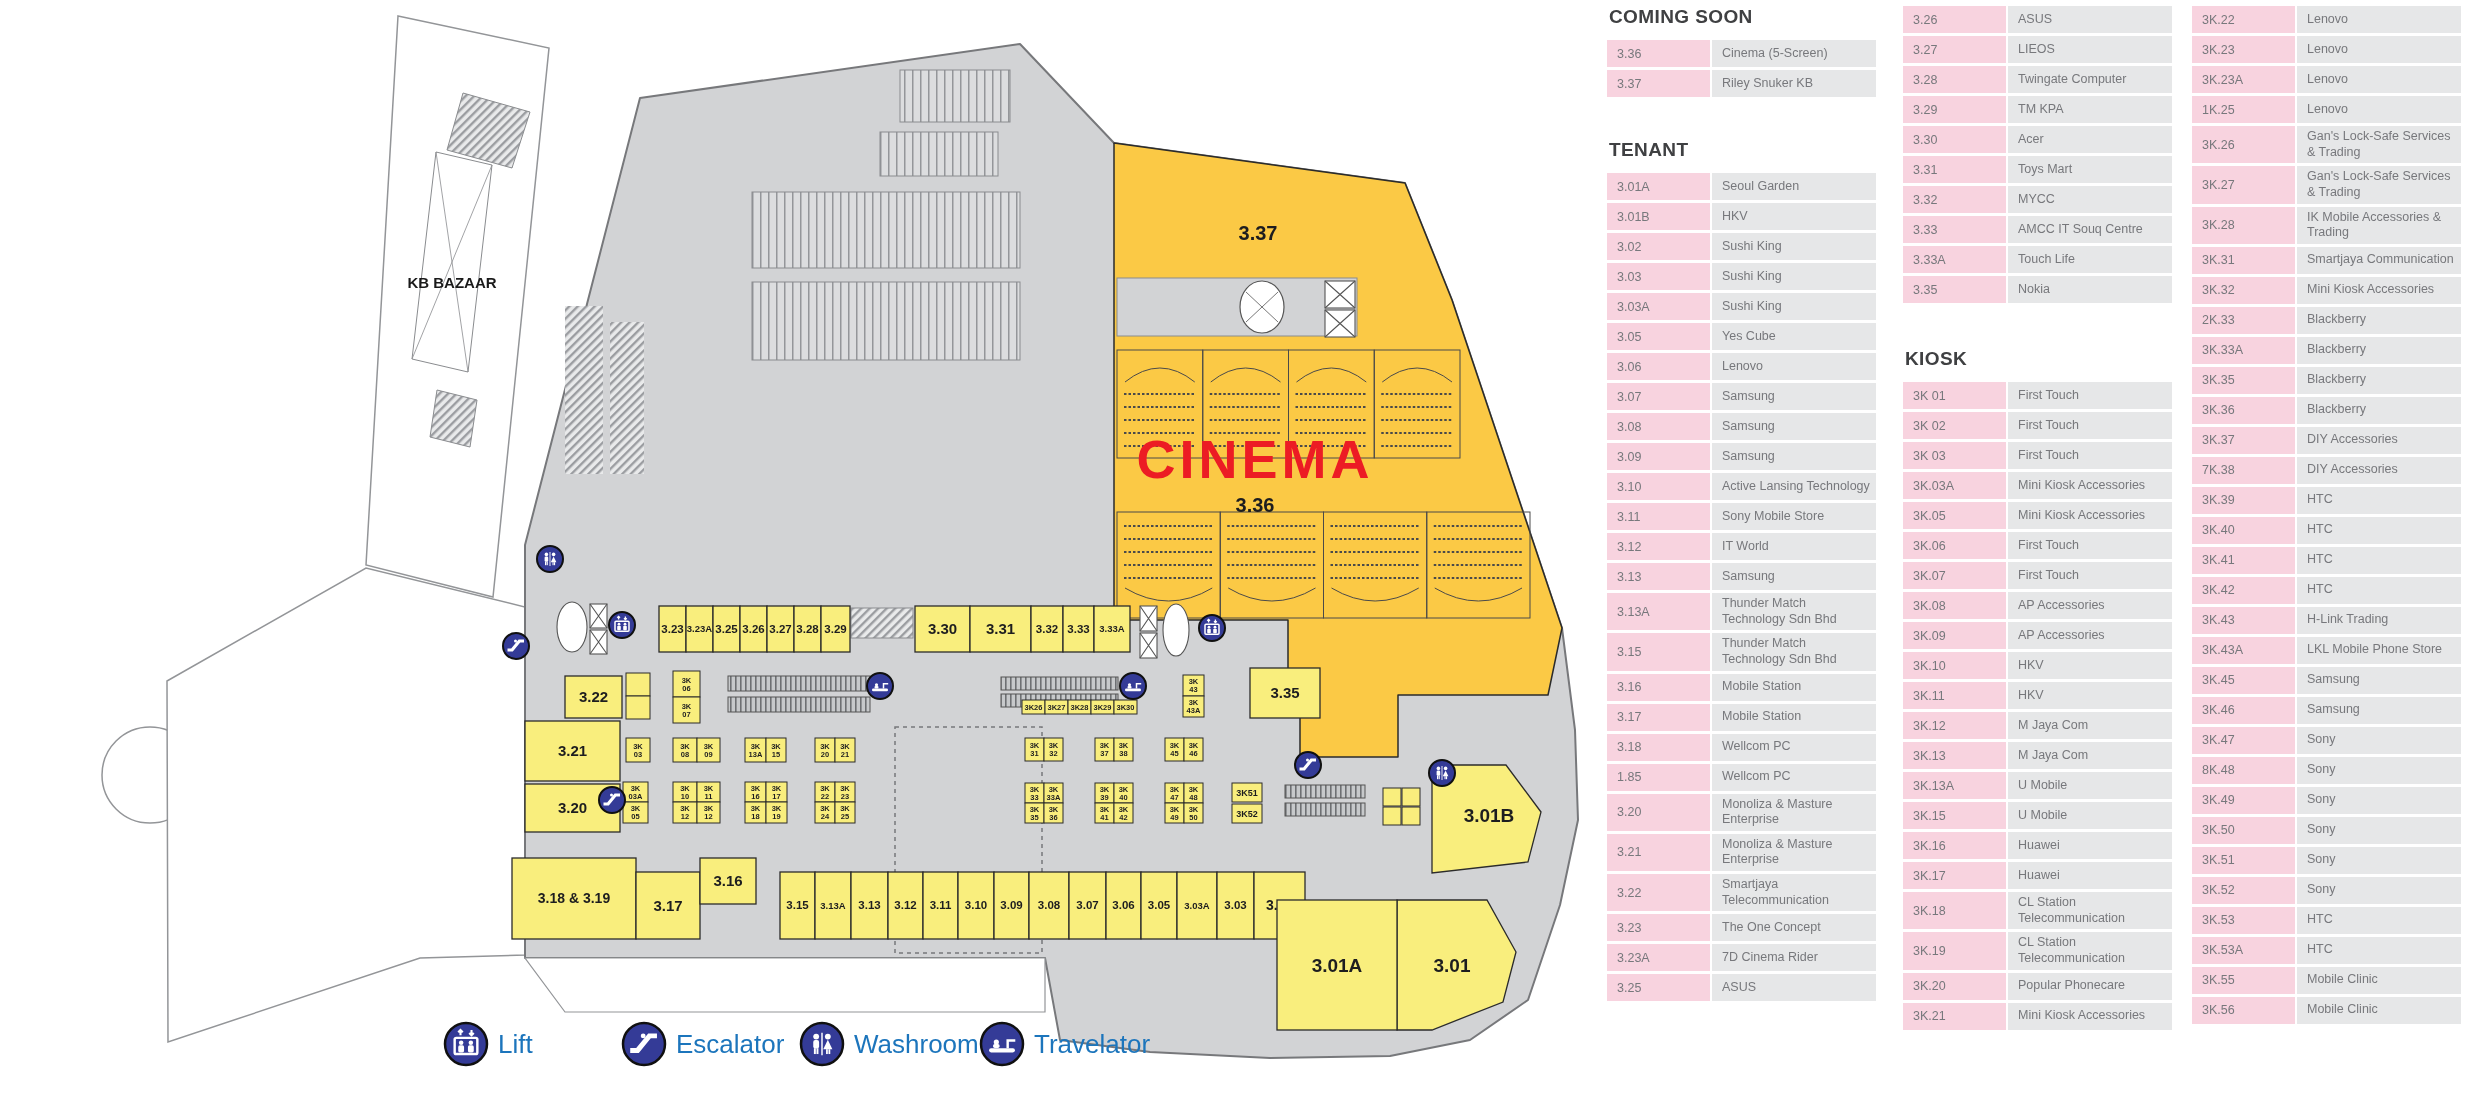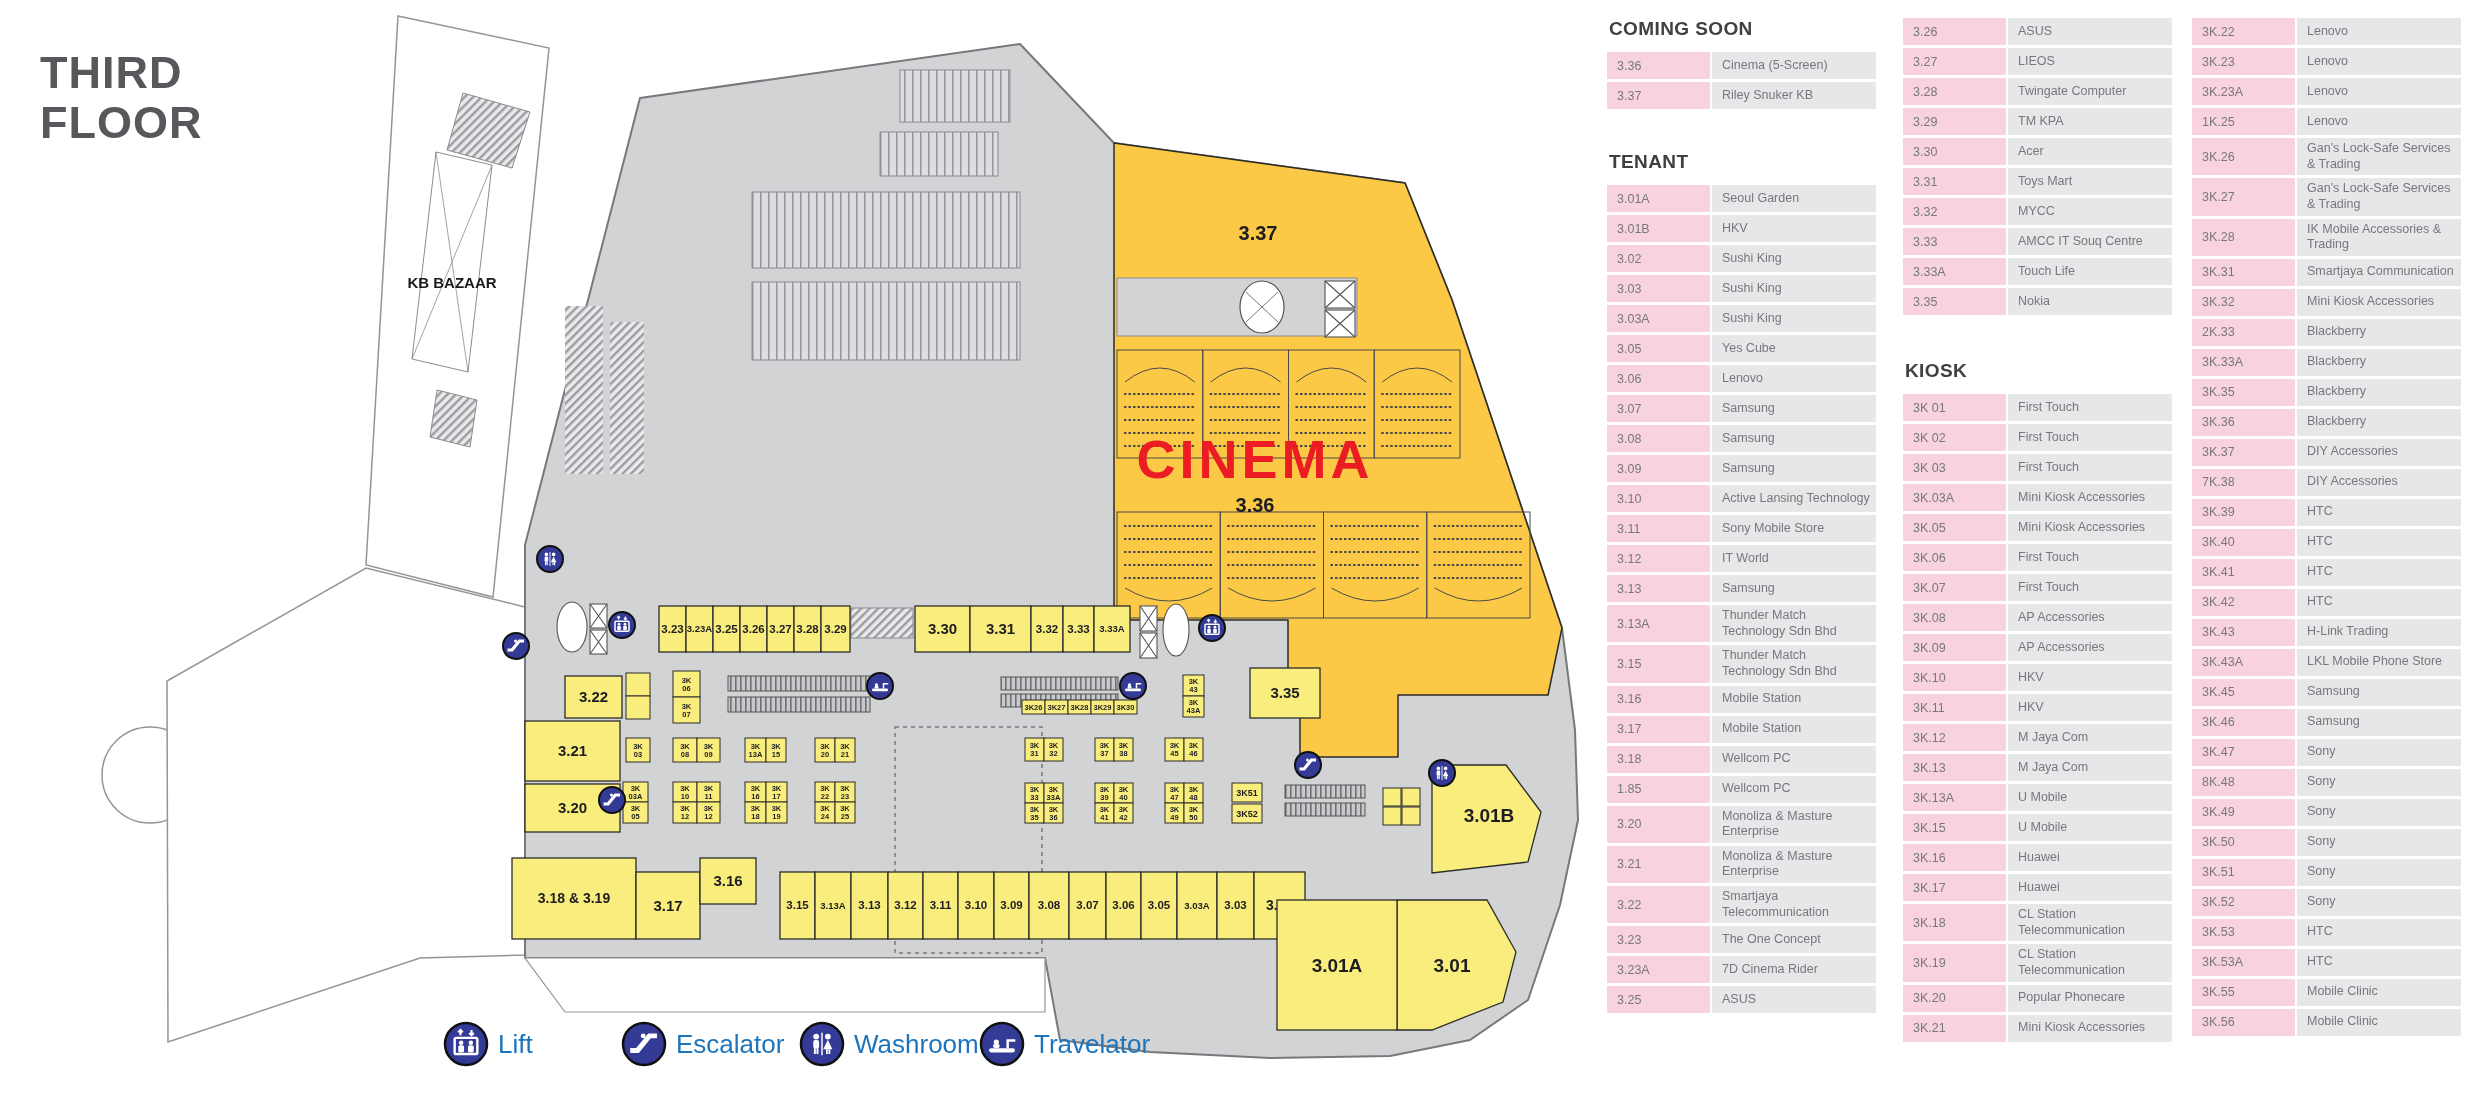--- a/index.html
+++ b/index.html
@@ -1,39 +1,35 @@
 <!DOCTYPE html>
 <html><head>
 <meta charset="utf-8">
 <style>
   html,body{margin:0;padding:0;background:#fff;}
   .stage{position:relative;width:2469px;height:1100px;background:#fff;overflow:hidden;
          font-family:"Liberation Sans",sans-serif;}
   .page-title{position:absolute;left:40px;top:48px;font-size:45px;font-weight:700;
               color:#57585b;line-height:1.12;letter-spacing:1px;}
   .plan{position:absolute;left:0;top:0;}
-  .dir-col{position:absolute;top:18px;width:272px;}
+  .dir-col{position:absolute;top:6px;width:272px;}
   .dir-header{font-size:19px;color:#3f4042;font-weight:600;letter-spacing:.4px;
               margin:0 0 12px 2px;}
   .dir-row{display:flex;gap:2px;margin-bottom:3px;align-items:stretch;}
   .dir-id{width:103px;min-height:27px;background:#f8d3df;color:#77787c;font-size:12.5px;
           display:flex;align-items:center;padding-left:10px;box-sizing:border-box;flex:none;}
   .dir-name{width:164px;min-height:27px;background:#e6e7e8;color:#77787c;font-size:12.5px;
             display:flex;align-items:center;padding:3px 6px 3px 10px;box-sizing:border-box;
             line-height:1.25;flex:none;}
 </style>
 </head>
 <body>
 
 <div class="stage">
 
-  <div class="page-title">
-    <div>THIRD</div>
-    <div>FLOOR</div>
-  </div>
 
   <svg id="plan-svg" class="plan" viewBox="0 0 1580 1100" width="1580" height="1100">
     <defs>
       <pattern id="diag" width="6" height="6" patternUnits="userSpaceOnUse" patternTransform="rotate(45)">
         <rect width="6" height="6" fill="#e9eaeb"></rect>
           <rect width="2.4" height="6" fill="#9b9da1"></rect>
       </pattern>
       <pattern id="vstripe" width="8" height="8" patternUnits="userSpaceOnUse">
         <rect width="8" height="8" fill="#dcdddf"></rect>
           <rect width="1.5" height="8" fill="#94969a"></rect>

